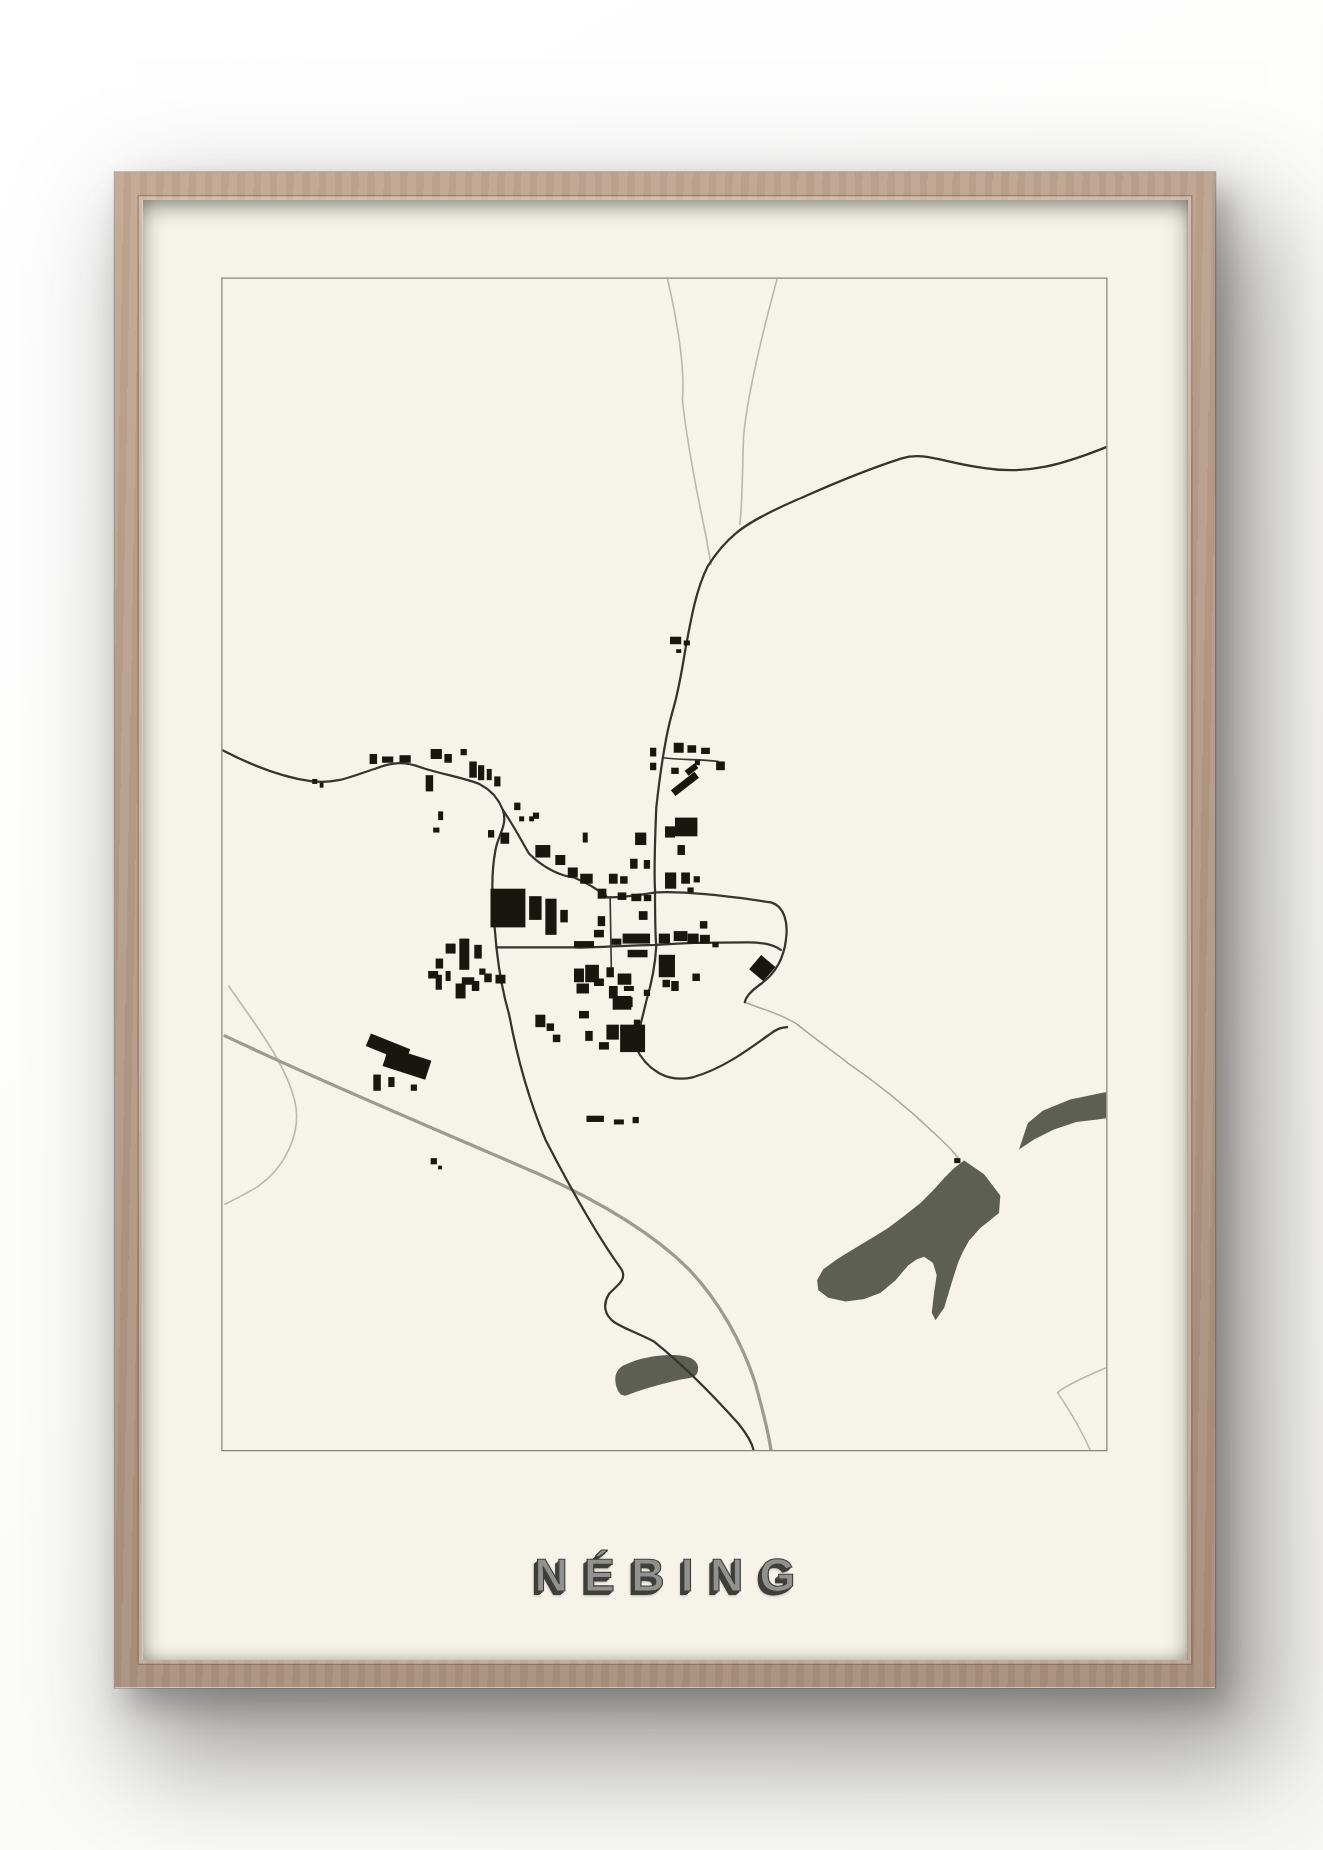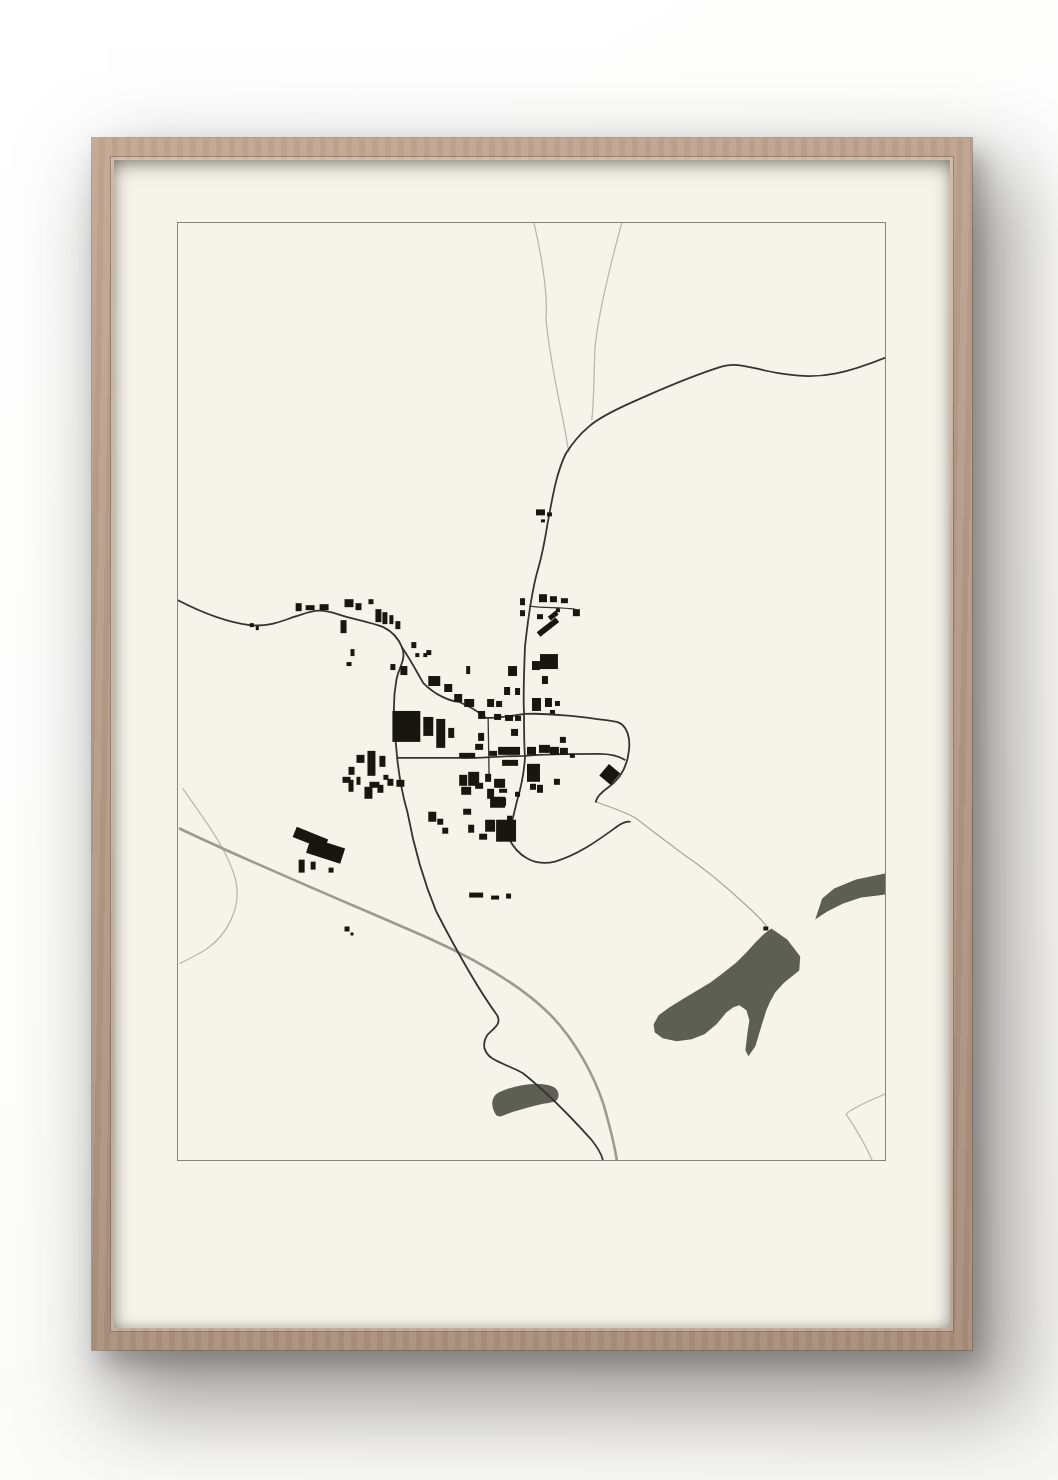--- a/index.html
+++ b/index.html
@@ -255,16 +255,17 @@
               <rect x="492" y="897" width="8" height="4"></rect>
             <rect x="507" y="895" width="5" height="5"></rect>
               <rect x="345" y="928" width="5" height="5"></rect>
             <rect x="351" y="934" width="3" height="3"></rect>
 
             <rect x="765" y="928" width="5" height="4"></rect>
           </g>
         </svg>
       </div>
 
+      <div class="poster-title">NÉBING</div>
 
     </div>
   </div>
 </div>
 
 </body></html>

